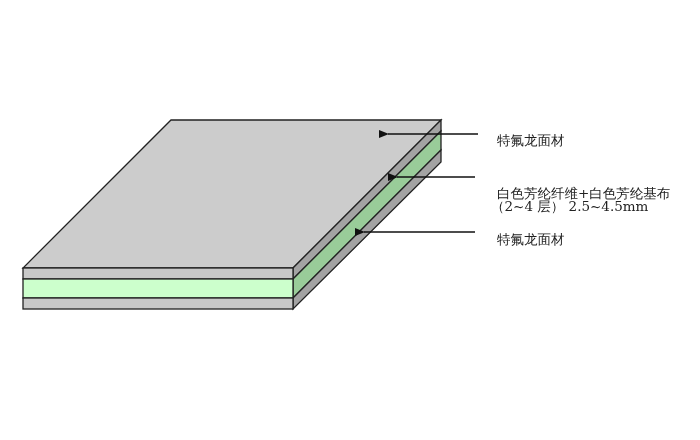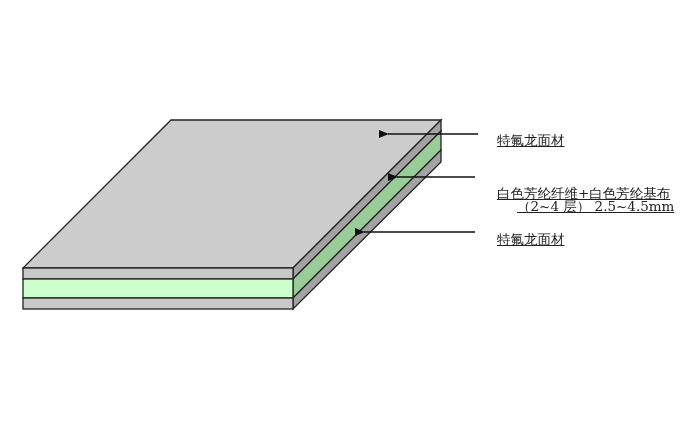--- a/index.html
+++ b/index.html
@@ -1,18 +1,18 @@
 <!DOCTYPE html>
 <html><head>
   <meta charset="utf-8">
   <style>
     html, body { margin: 0; padding: 0; background: #ffffff; }
     body { width: 700px; height: 440px; position: relative; overflow: hidden; font-family: "DejaVu Serif", "Liberation Serif", serif; }
     svg.diagram { position: absolute; left: 0; top: 0; }
-    .label { position: absolute; font-size: 13.5px; color: #222; white-space: nowrap; line-height: 18px; text-decoration: underline; }
+    .label { position: absolute; font-size: 13.5px; color: #222; white-space: nowrap; line-height: 18px; }
   </style>
 </head>
 <body>
 
 <svg class="diagram" width="700" height="440" viewBox="0 0 700 440">
   <defs>
     <marker id="arrowhead" markerWidth="10" markerHeight="8" refX="1" refY="4" orient="auto" markerUnits="userSpaceOnUse">
       <path d="M10,0 L0,4 L10,8 Z" fill="#111"></path>
     </marker>
   </defs>
@@ -27,14 +27,14 @@
   <rect x="23" y="279" width="270" height="19" fill="#ccffcc" stroke="#222" stroke-width="1.3"></rect>
   <rect x="23" y="298" width="270" height="11" fill="#c8c8c8" stroke="#222" stroke-width="1.3"></rect>
 
   <line x1="478" y1="134" x2="388" y2="134" stroke="#111" stroke-width="1.3" marker-end="url(#arrowhead)"></line>
   <line x1="475" y1="177" x2="397" y2="177" stroke="#111" stroke-width="1.3" marker-end="url(#arrowhead)"></line>
   <line x1="475" y1="232" x2="364" y2="232" stroke="#111" stroke-width="1.3" marker-end="url(#arrowhead)"></line>
 </svg>
 
 <div class="label" style="left:497px; top:131px;">特氟龙面材</div>
 <div class="label" style="left:497px; top:184px;">白色芳纶纤维+白色芳纶基布</div>
-<div class="label" style="left:491px; top:197px;margin-left:26px;">（2~4 层） 2.5~4.5mm</div>
+<div class="label" style="left:491px; top:197px;">（2~4 层） 2.5~4.5mm</div>
 <div class="label" style="left:497px; top:230px;">特氟龙面材</div>
 
 </body></html>

